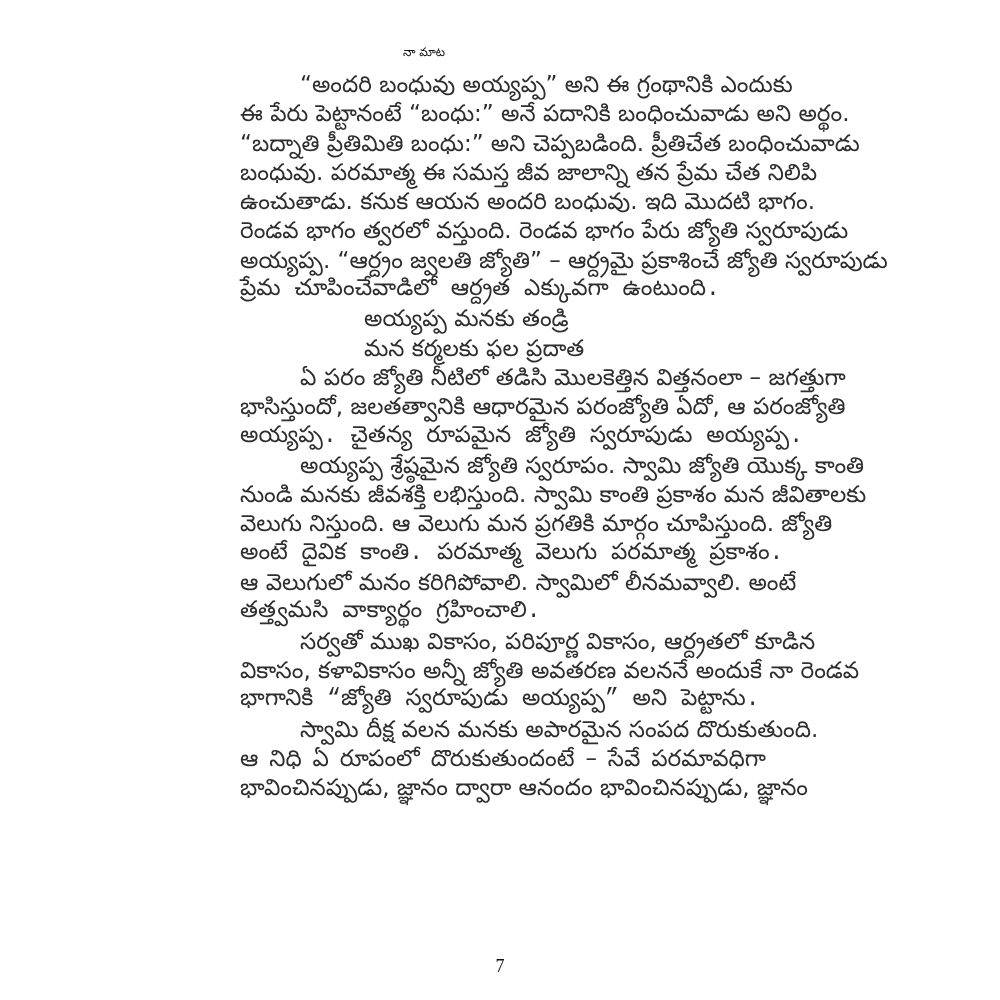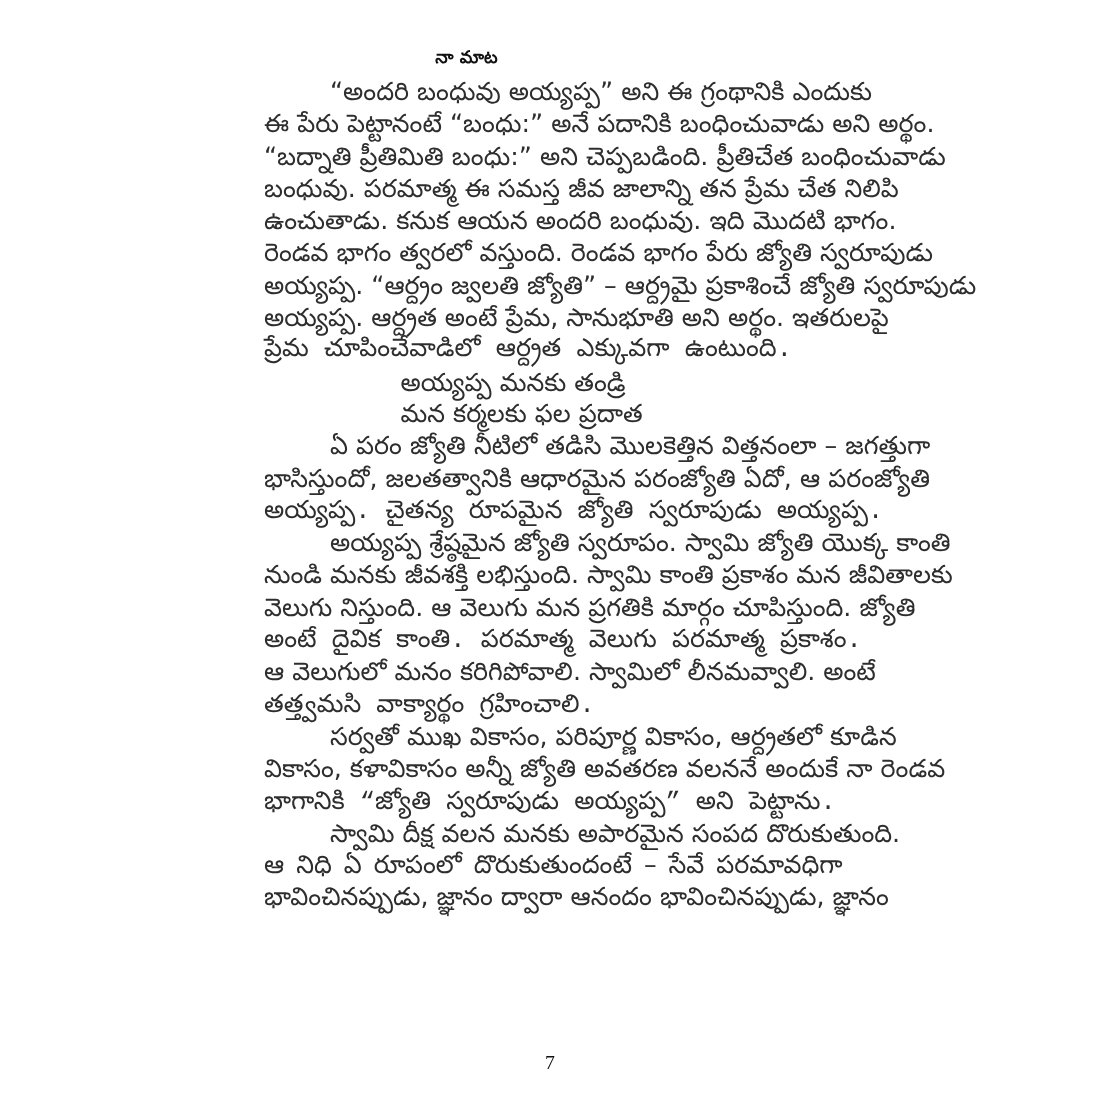--- a/index.html
+++ b/index.html
@@ -20,22 +20,22 @@
       left: 0; top: 0;
       width: 1000px; height: 1000px;
       background: #ffffff;
     }
     .title {
       position: absolute;
       top: 40px;
       left: 0;
       width: 848px;
       text-align: center;
-      font-size: 16px;
-      font-weight: bold;
+      font-size: 12px;
+      font-weight: normal;
       color: #111;
       line-height: 24px;
     }
     .body-text {
       position: absolute;
       top: 70px;
       left: 240px;
       width: 526px;
     }
     .line {
@@ -76,21 +76,20 @@
   <div class="title">నా మాట</div>
 
   <div class="body-text" id="body-text">
       <div class="line indent">“అందరి బంధువు అయ్యప్ప” అని ఈ గ్రంథానికి ఎందుకు</div>
       <div class="line">ఈ పేరు పెట్టానంటే “బంధు:” అనే పదానికి బంధించువాడు అని అర్థం.</div>
       <div class="line">“బద్నాతి ప్రీతిమితి బంధు:” అని చెప్పబడింది. ప్రీతిచేత బంధించువాడు</div>
       <div class="line">బంధువు. పరమాత్మ ఈ సమస్త జీవ జాలాన్ని తన ప్రేమ చేత నిలిపి</div>
       <div class="line">ఉంచుతాడు. కనుక ఆయన అందరి బంధువు. ఇది మొదటి భాగం.</div>
       <div class="line">రెండవ భాగం త్వరలో వస్తుంది. రెండవ భాగం పేరు జ్యోతి స్వరూపుడు</div>
       <div class="line">అయ్యప్ప. “ఆర్ద్రం జ్వలతి జ్యోతి” – ఆర్ద్రమై ప్రకాశించే జ్యోతి స్వరూపుడు</div>
-      <div class="line">అయ్యప్ప. ఆర్ద్రత అంటే ప్రేమ, సానుభూతి అని అర్థం. ఇతరులపై</div>
       <div class="line last">ప్రేమ చూపించేవాడిలో ఆర్ద్రత ఎక్కువగా ఉంటుంది.</div>
       <div class="line verse">అయ్యప్ప మనకు తండ్రి</div>
       <div class="line verse">మన కర్మలకు ఫల ప్రదాత</div>
       <div class="line indent">ఏ పరం జ్యోతి నీటిలో తడిసి మొలకెత్తిన విత్తనంలా – జగత్తుగా</div>
       <div class="line">భాసిస్తుందో, జలతత్వానికి ఆధారమైన పరంజ్యోతి ఏదో, ఆ పరంజ్యోతి</div>
       <div class="line last">అయ్యప్ప. చైతన్య రూపమైన జ్యోతి స్వరూపుడు అయ్యప్ప.</div>
       <div class="line indent">అయ్యప్ప శ్రేష్ఠమైన జ్యోతి స్వరూపం. స్వామి జ్యోతి యొక్క కాంతి</div>
       <div class="line">నుండి మనకు జీవశక్తి లభిస్తుంది. స్వామి కాంతి ప్రకాశం మన జీవితాలకు</div>
       <div class="line">వెలుగు నిస్తుంది. ఆ వెలుగు మన ప్రగతికి మార్గం చూపిస్తుంది. జ్యోతి</div>
       <div class="line last">అంటే దైవిక కాంతి. పరమాత్మ వెలుగు పరమాత్మ ప్రకాశం.</div>

